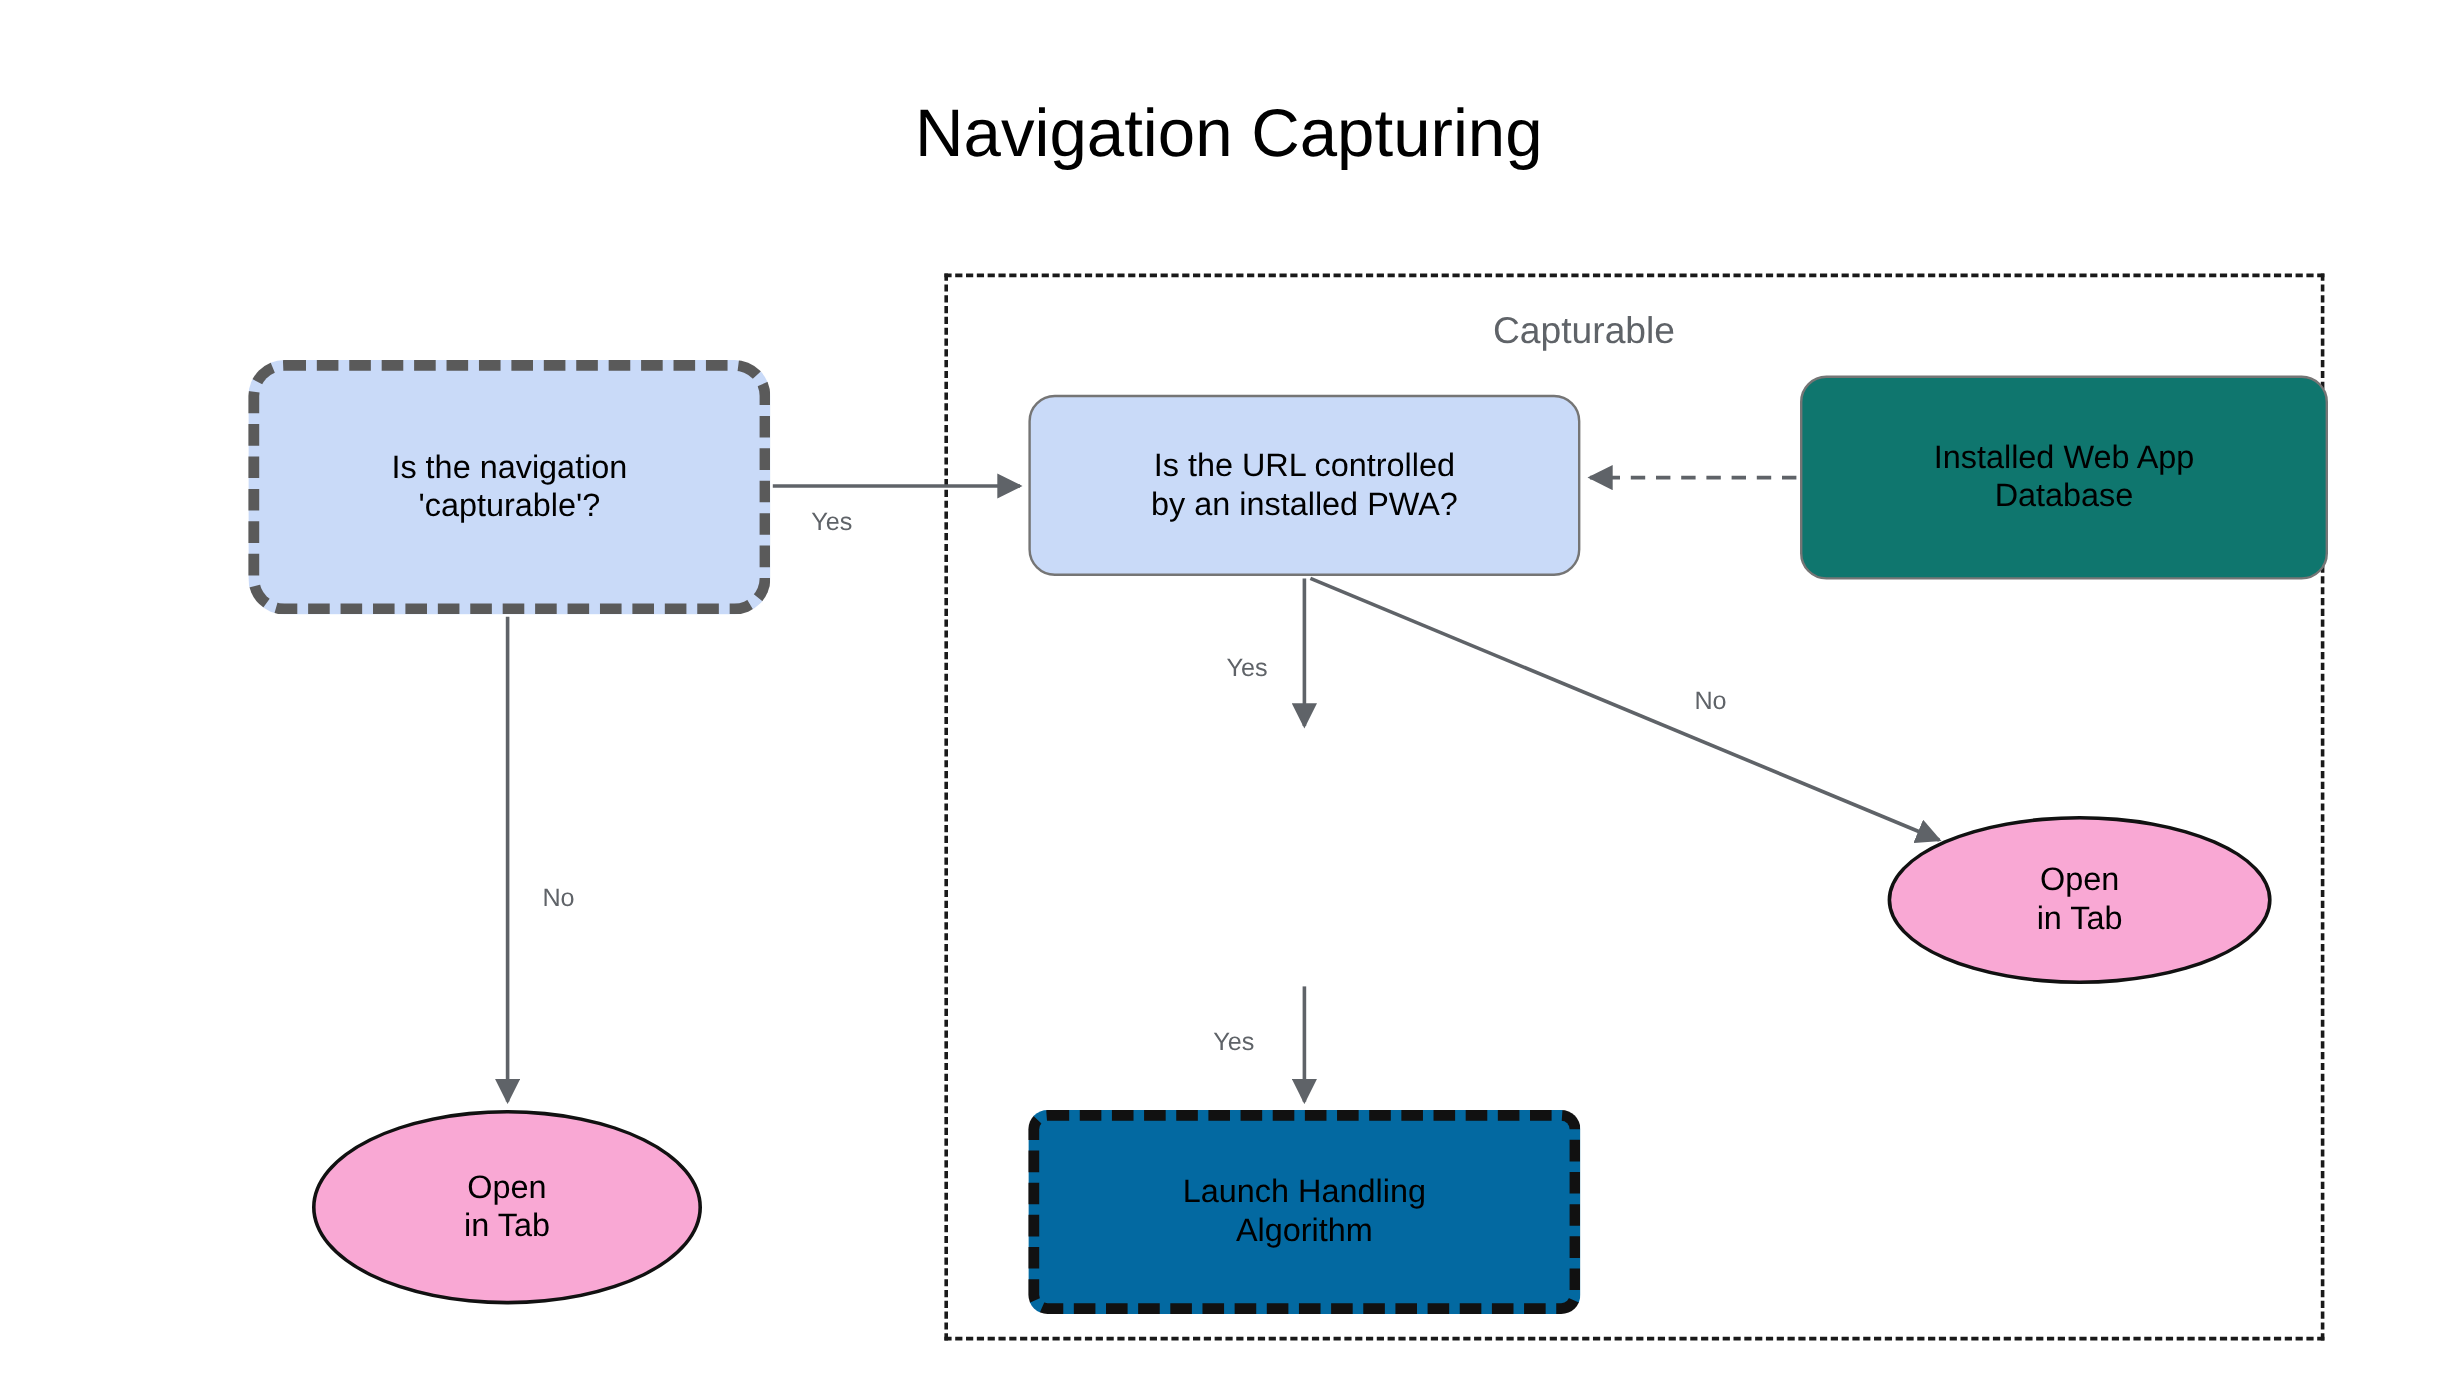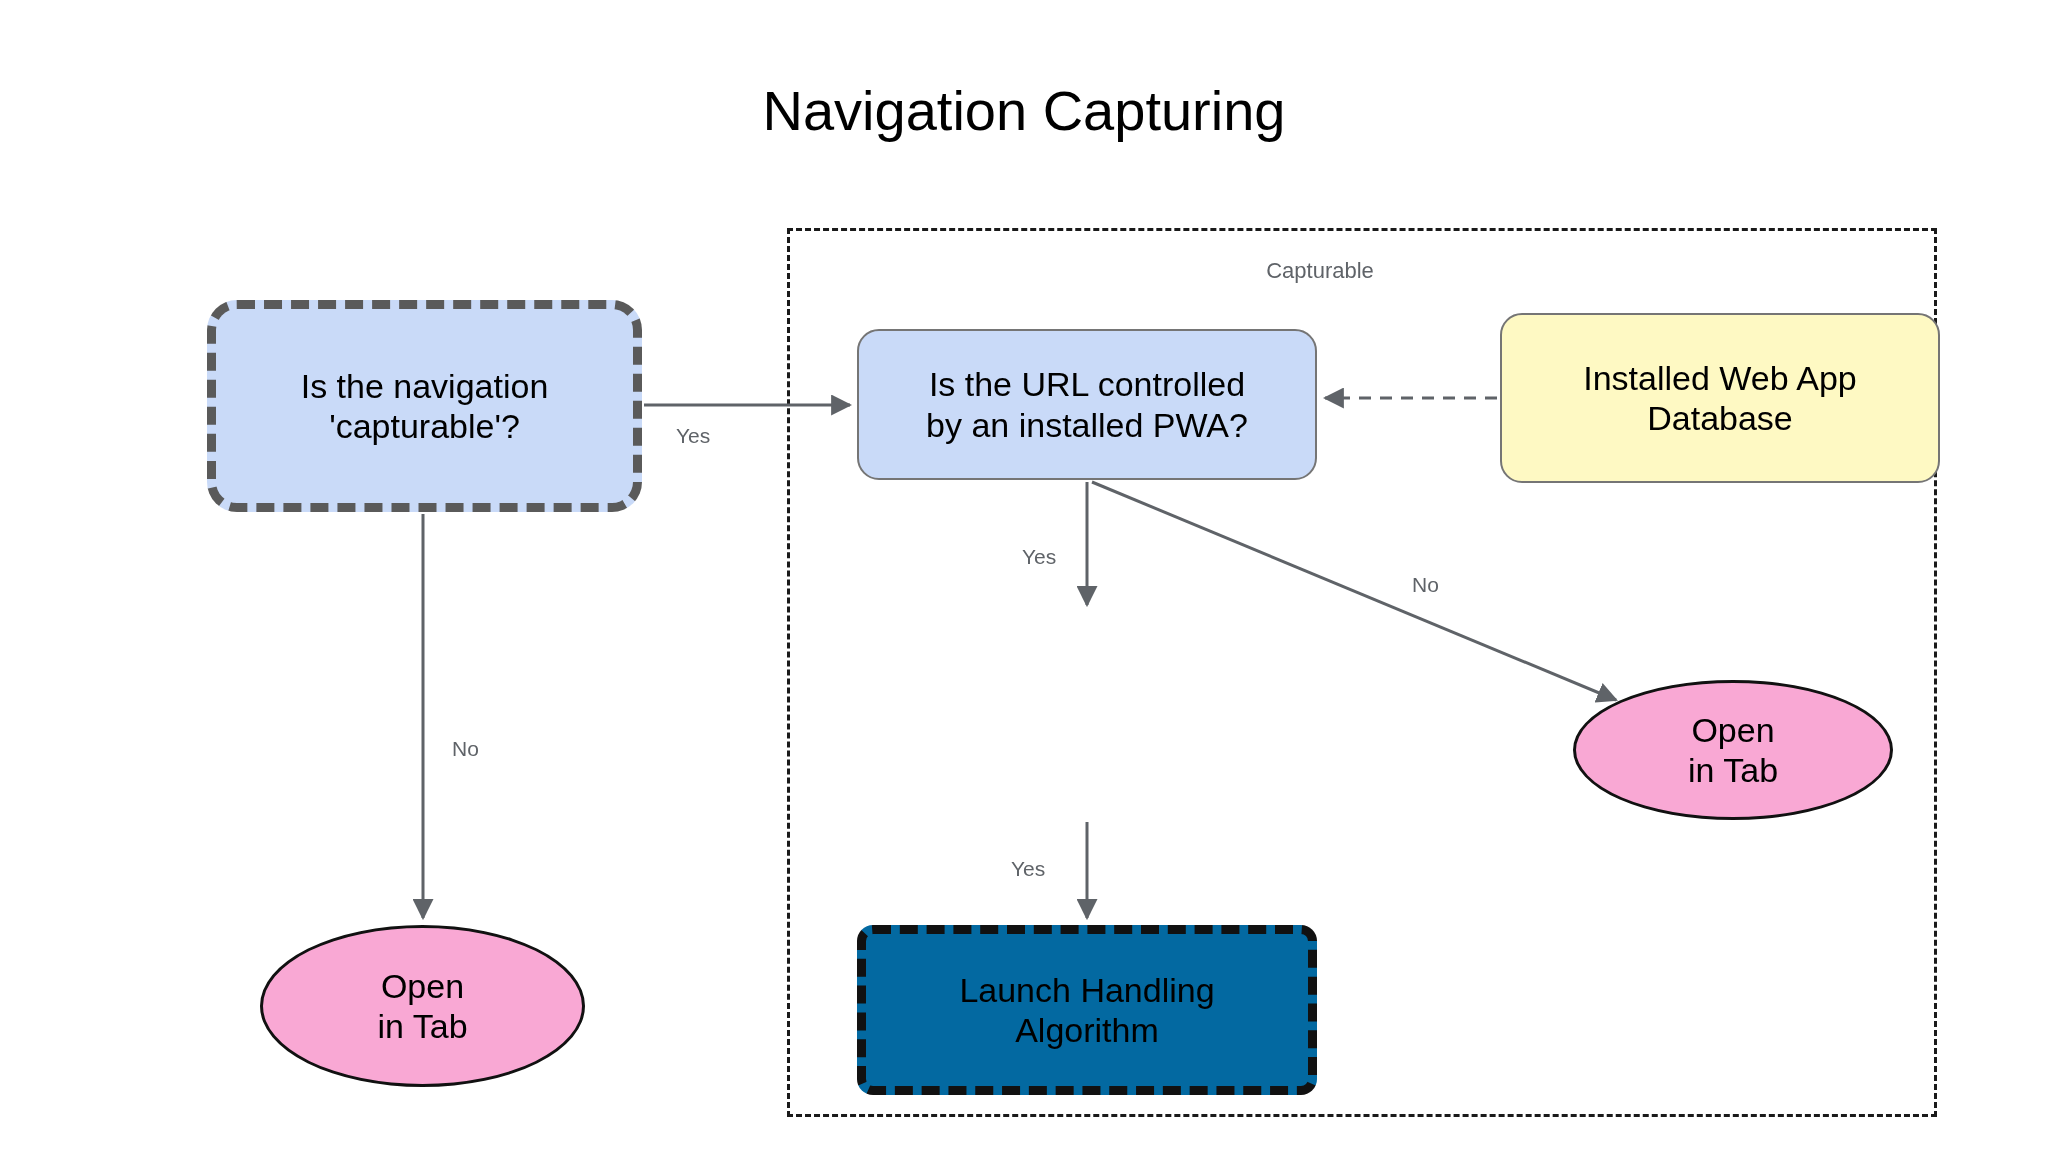--- a/index.html
+++ b/index.html
@@ -50,44 +50,44 @@
     border: 3px dashed #1a1a1a;
     box-sizing: border-box;
     background: transparent;
   }
   .group-label {
     position: absolute;
     left: 1180px;
     top: 258px;
     width: 280px;
     text-align: center;
-    font-size: 22px;
+    font-size: 31px;
     color: #5f6368;
     white-space: nowrap;
   }
   .node {
     position: absolute;
     box-sizing: border-box;
     display: flex;
     align-items: center;
     justify-content: center;
     text-align: center;
-    font-size: 34px;
+    font-size: 27px;
     line-height: 1.18;
     color: #000000;
     white-space: pre-line;
   }
   .node-rounded {
     border-radius: 22px;
   }
   .node-blue {
     background: #c9daf8;
   }
   .node-gray {
-    background: #fef9c3;
+    background: #0f766e;
   }
   .node-pink {
     background: #0369a1;
   }
   .node-green {
     background: #f9a8d4;
   }
   .border-thin-gray {
     border: 2px solid #757575;
   }

